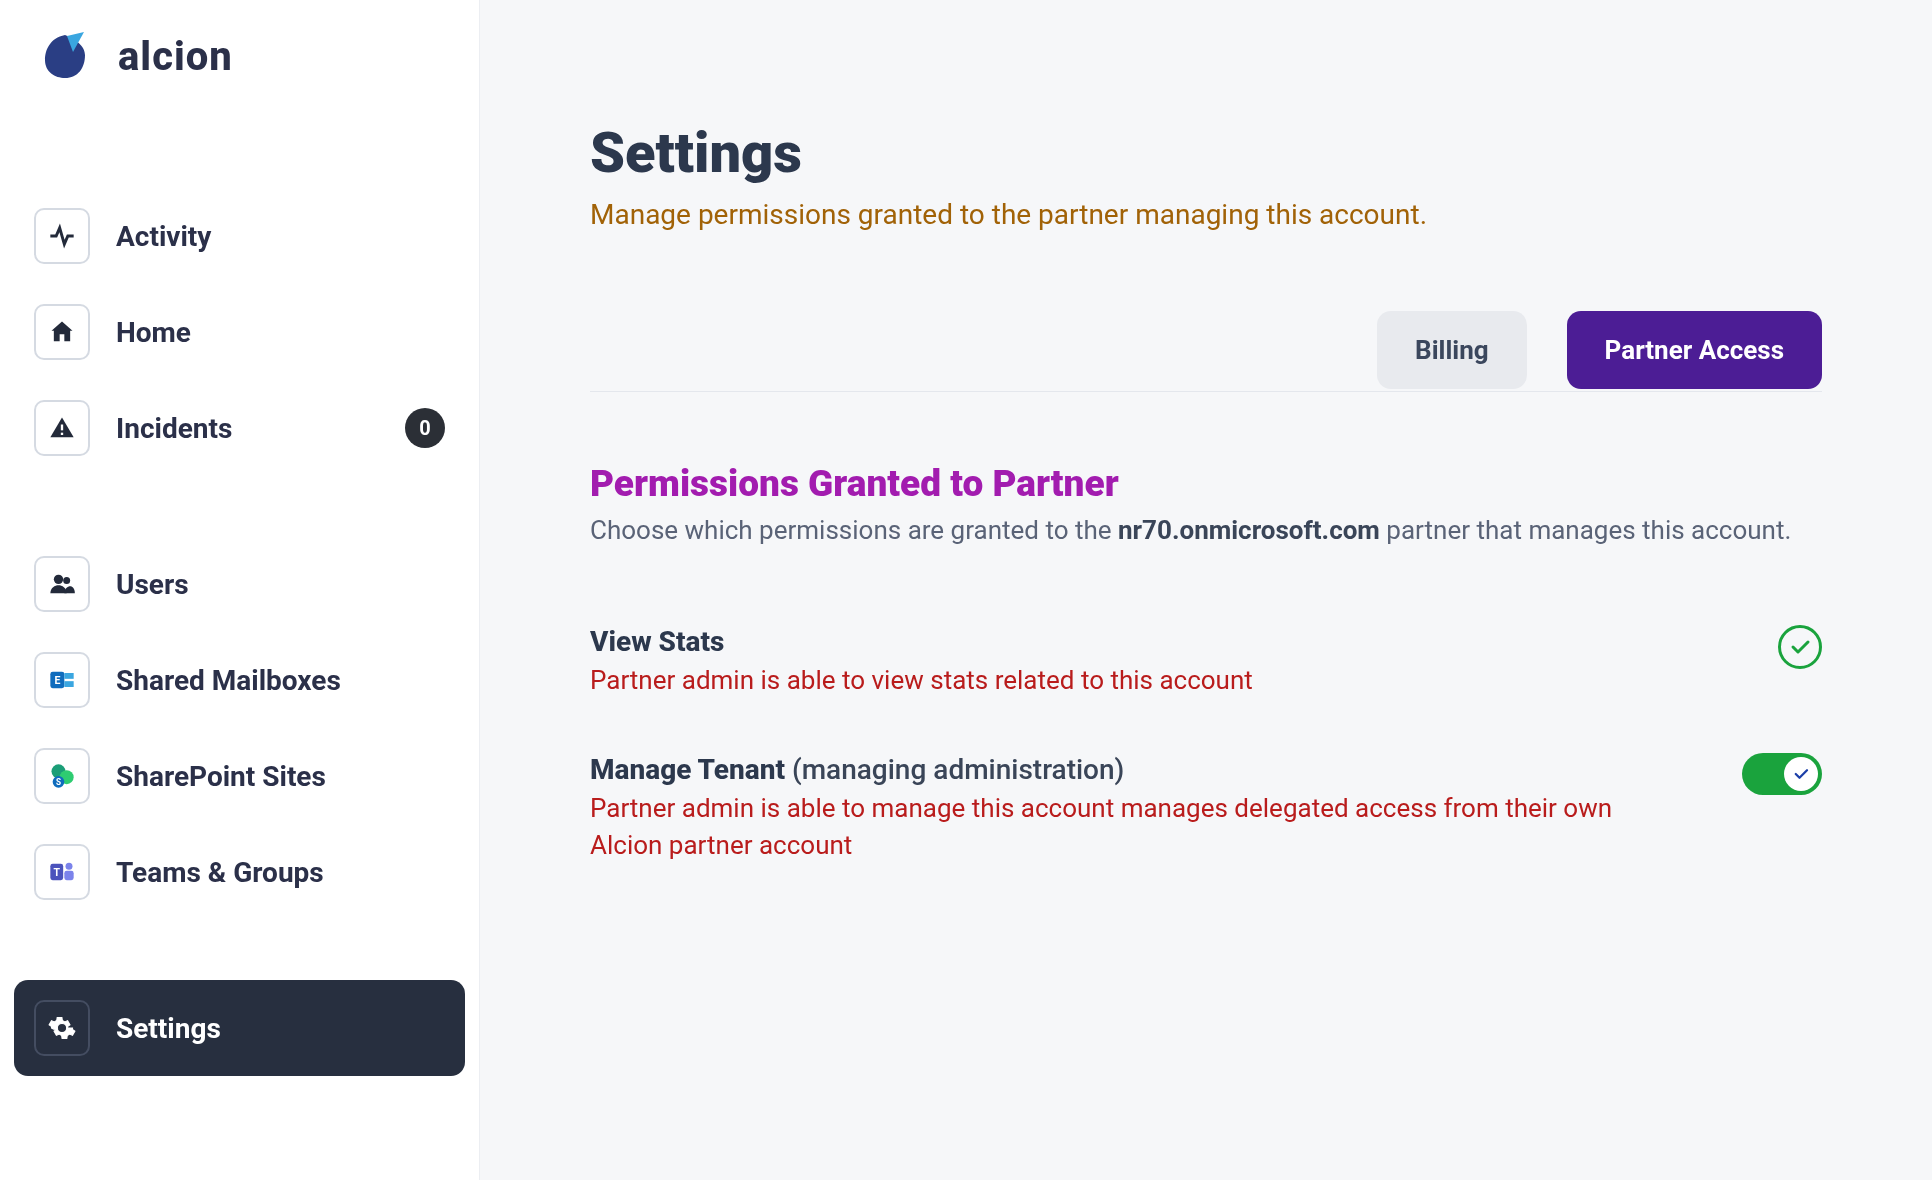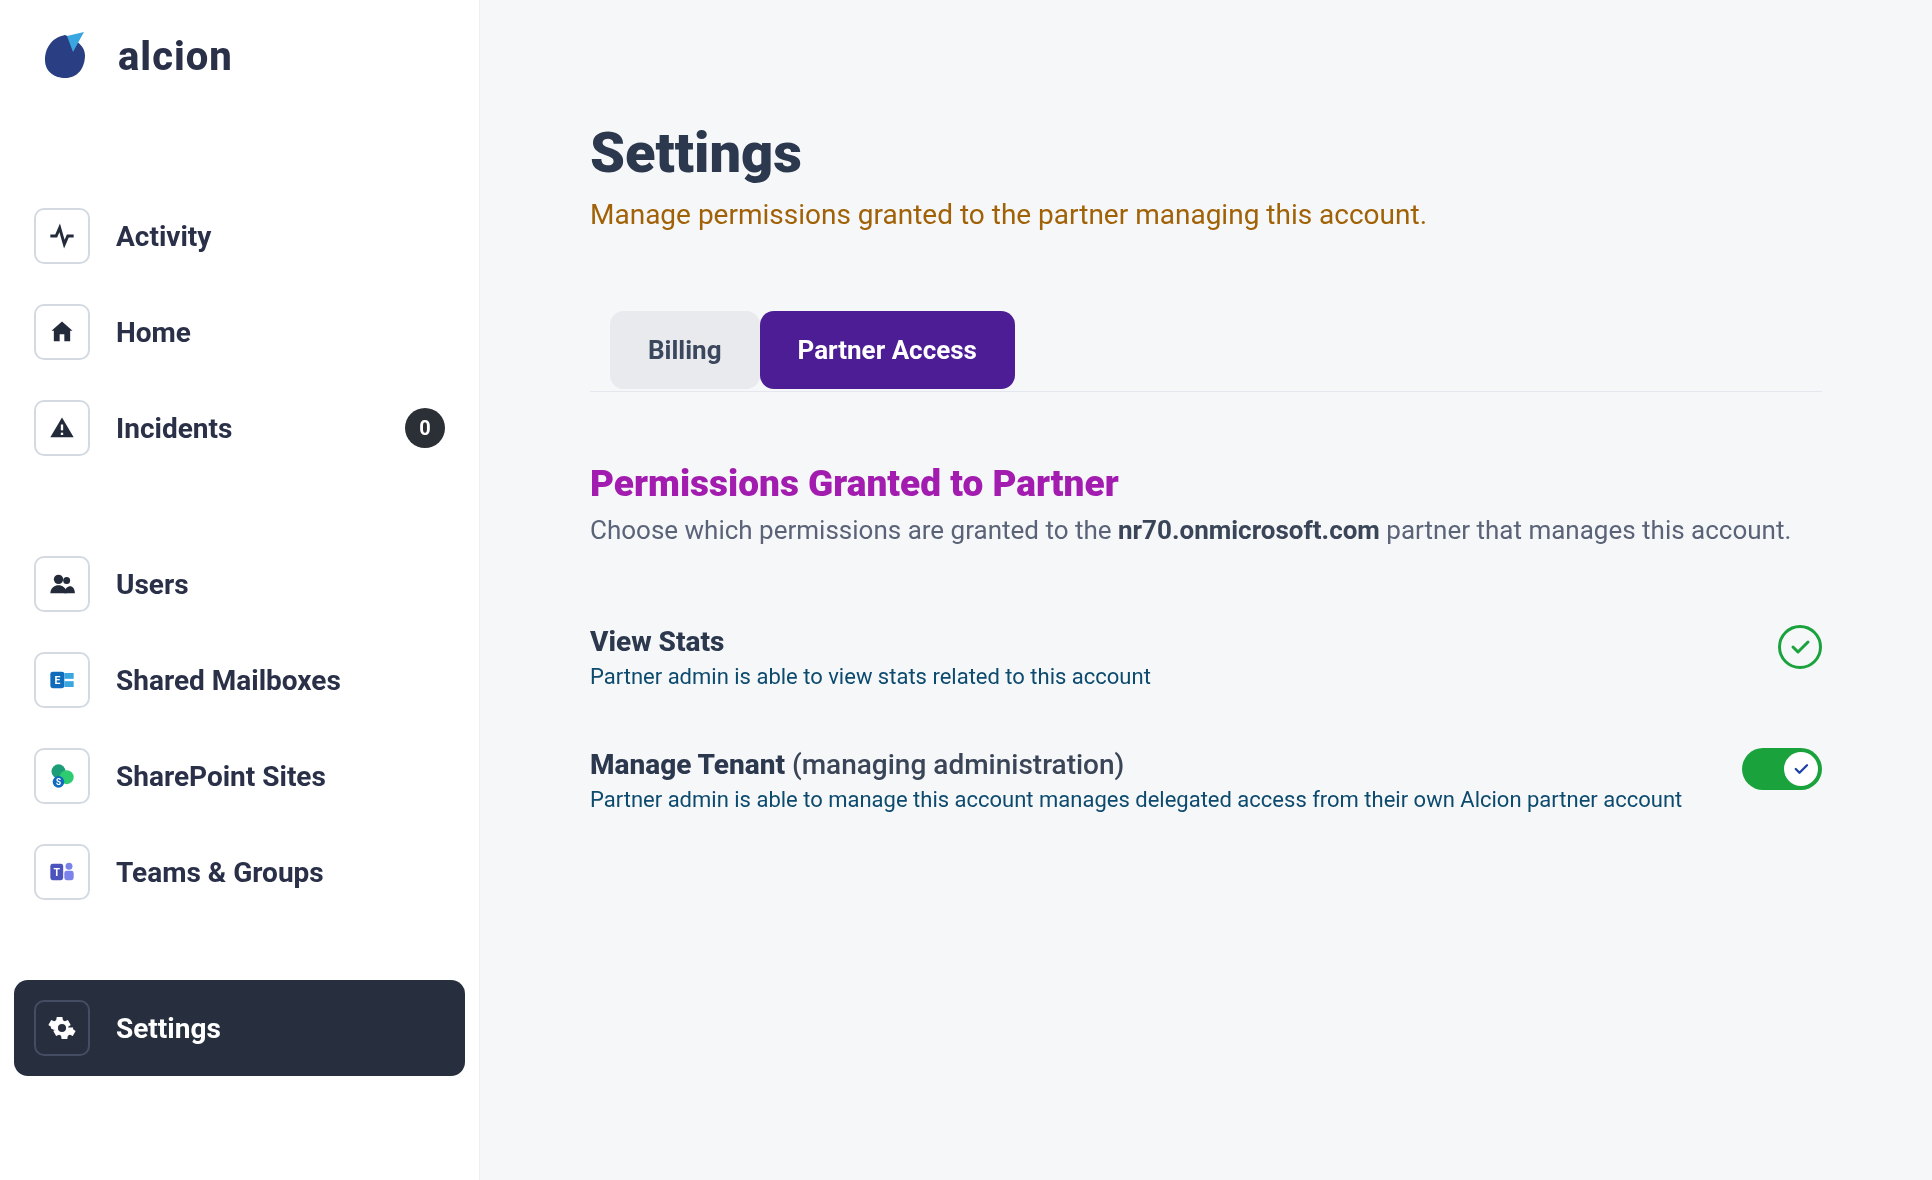--- a/index.html
+++ b/index.html
@@ -18,34 +18,34 @@
 .nav-item.active .nav-icon { border:2px solid #444d61; background:#272f3f; }
 .nav-icon svg { width:28px; height:28px; }
 .nav-label { font-size:28px; font-weight:700; color:#2b3049; }
 .nav-badge { margin-left:auto; width:40px; height:40px; border-radius:20px; background:#2b2f36; color:#fff; font-weight:700; font-size:20px; display:flex; align-items:center; justify-content:center; }
 
 
 .main { flex:1; padding:120px 110px 0 110px; background:#f6f7f9; }
 .page-title { font-size:56px; font-weight:900; color:#2c384d; margin-bottom:12px; }
 .page-subtitle { font-size:28px; color:#a16207; margin-bottom:80px; }
 
-.tabs { display:flex; padding:0 0 2px 20px; border-bottom:1px solid #e4e7ed; margin-bottom:70px; }
+.tabs { display:flex; gap:40px; padding:0 0 2px 20px; border-bottom:1px solid #e4e7ed; margin-bottom:70px;justify-content:flex-end; }
 .tab { padding:24px 38px; border-radius:14px; font-size:26px; font-weight:700; cursor:pointer; }
 .tab-inactive { background:#e8eaee; color:#3b475d; }
 .tab-active { background:#4c1d95; color:#fff; }
 
 .section-title { font-size:37px; font-weight:900; color:#a21caf; margin-bottom:10px; }
 .section-desc { font-size:26px; color:#5a6377; margin-bottom:80px; }
 .section-desc strong { color:#3a4558; font-weight:700; }
 
 .perm-row { display:flex; align-items:flex-start; justify-content:space-between; gap:24px; margin-bottom:55px;margin-top:45px; }
 .perm-text { flex:1; max-width:1100px; }
 .perm-title { font-size:28px; font-weight:800; color:#2c384d; margin-bottom:4px; }
 .perm-title .light { font-weight:500; color:#3a4558; }
-.perm-desc { font-size:22px; color:#0c4a6e; line-height:1.4; }
+.perm-desc { font-size:26px; color:#b91c1c; line-height:1.4; }
 .perm-ctrl { flex-shrink:0; }
 
 .check-circle { width:44px; height:44px; border:3px solid #1aa33d; border-radius:50%; display:flex; align-items:center; justify-content:center; }
 .check-circle svg { width:24px; height:24px; stroke:#1aa33d; }
 
 .toggle { width:80px; height:42px; border-radius:22px; background:#1aa33d; position:relative; cursor:pointer; }
 .toggle-knob { position:absolute; right:4px; top:4px; width:34px; height:34px; background:#fff; border-radius:50%; display:flex; align-items:center; justify-content:center; }
 .toggle-knob svg { width:18px; height:18px; stroke:#1c3fa8; }
 </style>
 </head>

